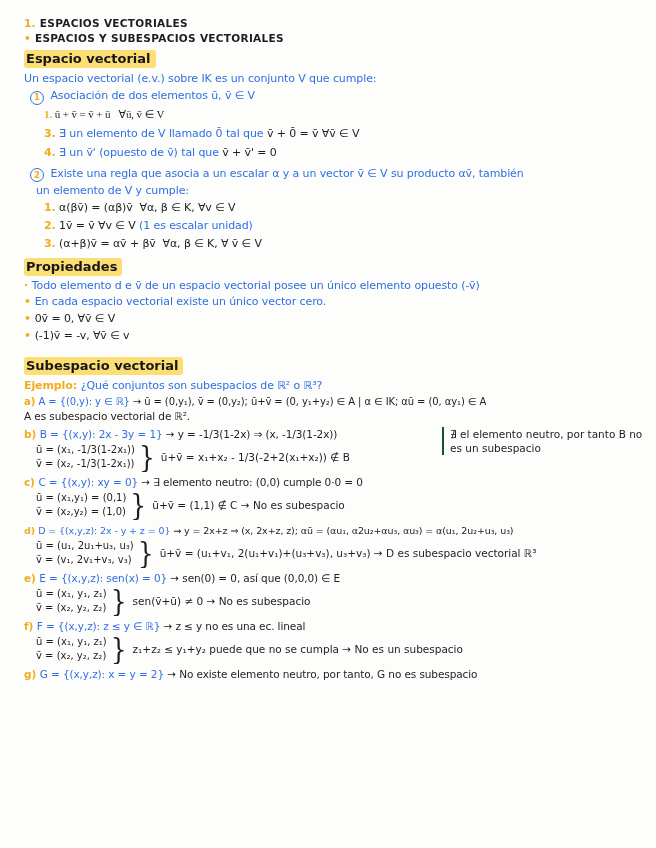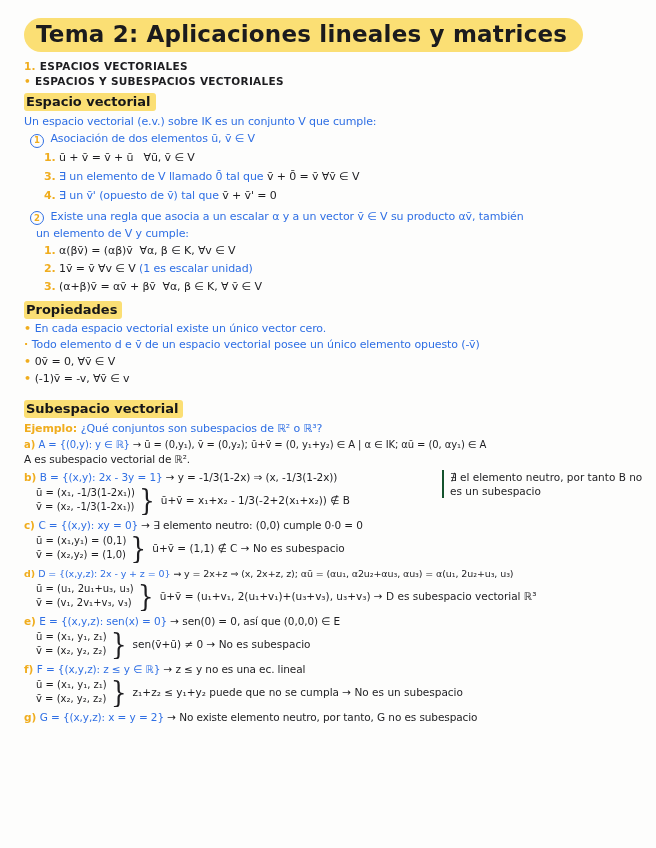--- a/index.html
+++ b/index.html
@@ -68,40 +68,37 @@
     font-size: 25px; font-weight: 400;
     transform: scaleY(1.2);
     margin: 0 2px 0 0; line-height: 27px;
   }
   .result { font-size: 10.5px; white-space: nowrap; }
 </style>
 </head>
 <body>
 
 <div class="page">
-  <div class="titlewrap">
-    <span class="titlehl">Tema 2: Aplicaciones lineales y matrices</span>
-  </div>
   <div>
       <div class="line toc"><span class="seg yellow">1.</span><span class="seg ink"> ESPACIOS VECTORIALES</span></div>
       <div class="line toc"><span class="seg yellow">• </span><span class="seg ink">ESPACIOS Y SUBESPACIOS VECTORIALES</span></div>
       <div class="hrow" style="margin-top: 3px;"><span class="hl">Espacio vectorial</span></div>
       <div class="line"><span class="seg blue">Un espacio vectorial (e.v.) sobre IK es un conjunto V que cumple:</span></div>
       <div class="line" style="margin-left: 6px;"><span class="circ">1</span><span class="seg blue"> Asociación de dos elementos ū, v̄ ∈ V</span></div>
-      <div class="line" style="margin-left: 20px; line-height: 19px;"><span class="seg yellow">1.</span><span class="seg ink"> ū + v̄ = v̄ + ū   ∀ū, v̄ ∈ V</span></div>
+      <div class="line" style="margin-left: 20px; line-height: 19px; font-family: Liberation Serif, serif;"><span class="seg yellow">1.</span><span class="seg ink"> ū + v̄ = v̄ + ū   ∀ū, v̄ ∈ V</span></div>
       <div class="line" style="margin-left: 20px; line-height: 19px;"><span class="seg yellow">3.</span><span class="seg blue"> ∃ un elemento de V llamado 0̄ tal que </span><span class="seg ink">v̄ + 0̄ = v̄ ∀v̄ ∈ V</span></div>
       <div class="line" style="margin-left: 20px; line-height: 19px;"><span class="seg yellow">4.</span><span class="seg blue"> ∃ un v̄' (opuesto de v̄) tal que </span><span class="seg ink">v̄ + v̄' = 0</span></div>
       <div class="line" style="margin-left: 6px; margin-top: 3px;"><span class="circ">2</span><span class="seg blue"> Existe una regla que asocia a un escalar α y a un vector v̄ ∈ V su producto αv̄, también</span></div>
       <div class="line" style="margin-left: 12px;"><span class="seg blue">un elemento de V y cumple:</span></div>
       <div class="line" style="margin-left: 20px; line-height: 18px;"><span class="seg yellow">1.</span><span class="seg ink"> α(βv̄) = (αβ)v̄  ∀α, β ∈ K, ∀v ∈ V</span></div>
       <div class="line" style="margin-left: 20px; line-height: 18px;"><span class="seg yellow">2.</span><span class="seg ink"> 1v̄ = v̄ ∀v ∈ V </span><span class="seg blue">(1 es escalar unidad)</span></div>
       <div class="line" style="margin-left: 20px; line-height: 18px;"><span class="seg yellow">3.</span><span class="seg ink"> (α+β)v̄ = αv̄ + βv̄  ∀α, β ∈ K, ∀ v̄ ∈ V</span></div>
       <div class="hrow" style="margin-top: 4px;"><span class="hl">Propiedades</span></div>
+      <div class="line" style="line-height: 16px;"><span class="seg yellow">· </span><span class="seg blue">Todo elemento d e v̄ de un espacio vectorial posee un único elemento opuesto (-v̄)</span></div>
       <div class="line" style="line-height: 16px;"><span class="seg yellow">• </span><span class="seg blue">En cada espacio vectorial existe un único vector cero.</span></div>
-      <div class="line" style="line-height: 16px;"><span class="seg yellow">· </span><span class="seg blue">Todo elemento d e v̄ de un espacio vectorial posee un único elemento opuesto (-v̄)</span></div>
       <div class="line" style="line-height: 17px;"><span class="seg yellow">• </span><span class="seg ink">0v̄ = 0, ∀v̄ ∈ V</span></div>
       <div class="line" style="line-height: 17px;"><span class="seg yellow">• </span><span class="seg ink">(-1)v̄ = -v, ∀v̄ ∈ v</span></div>
       <div class="hrow" style="margin-top: 12px;"><span class="hl">Subespacio vectorial</span></div>
       <div class="line"><span class="seg yellow">Ejemplo: </span><span class="seg blue">¿Qué conjuntos son subespacios de ℝ² o ℝ³?</span></div>
       <div class="line" style="font-size: 10px; line-height: 15px;"><span class="seg yellow">a) </span><span class="seg blue">A = {(0,y): y ∈ ℝ} </span><span class="seg ink">→ ū = (0,y₁), v̄ = (0,y₂); ū+v̄ = (0, y₁+y₂) ∈ A | α ∈ IK; αū = (0, αy₁) ∈ A</span></div>
       <div class="line" style="font-size: 10.5px; line-height: 15px;"><span class="seg ink">A es subespacio vectorial de ℝ².</span></div>
       <div class="block">
         <div class="note">
           <div>∄ el elemento neutro, por tanto B no</div>
           <div>es un subespacio</div>

